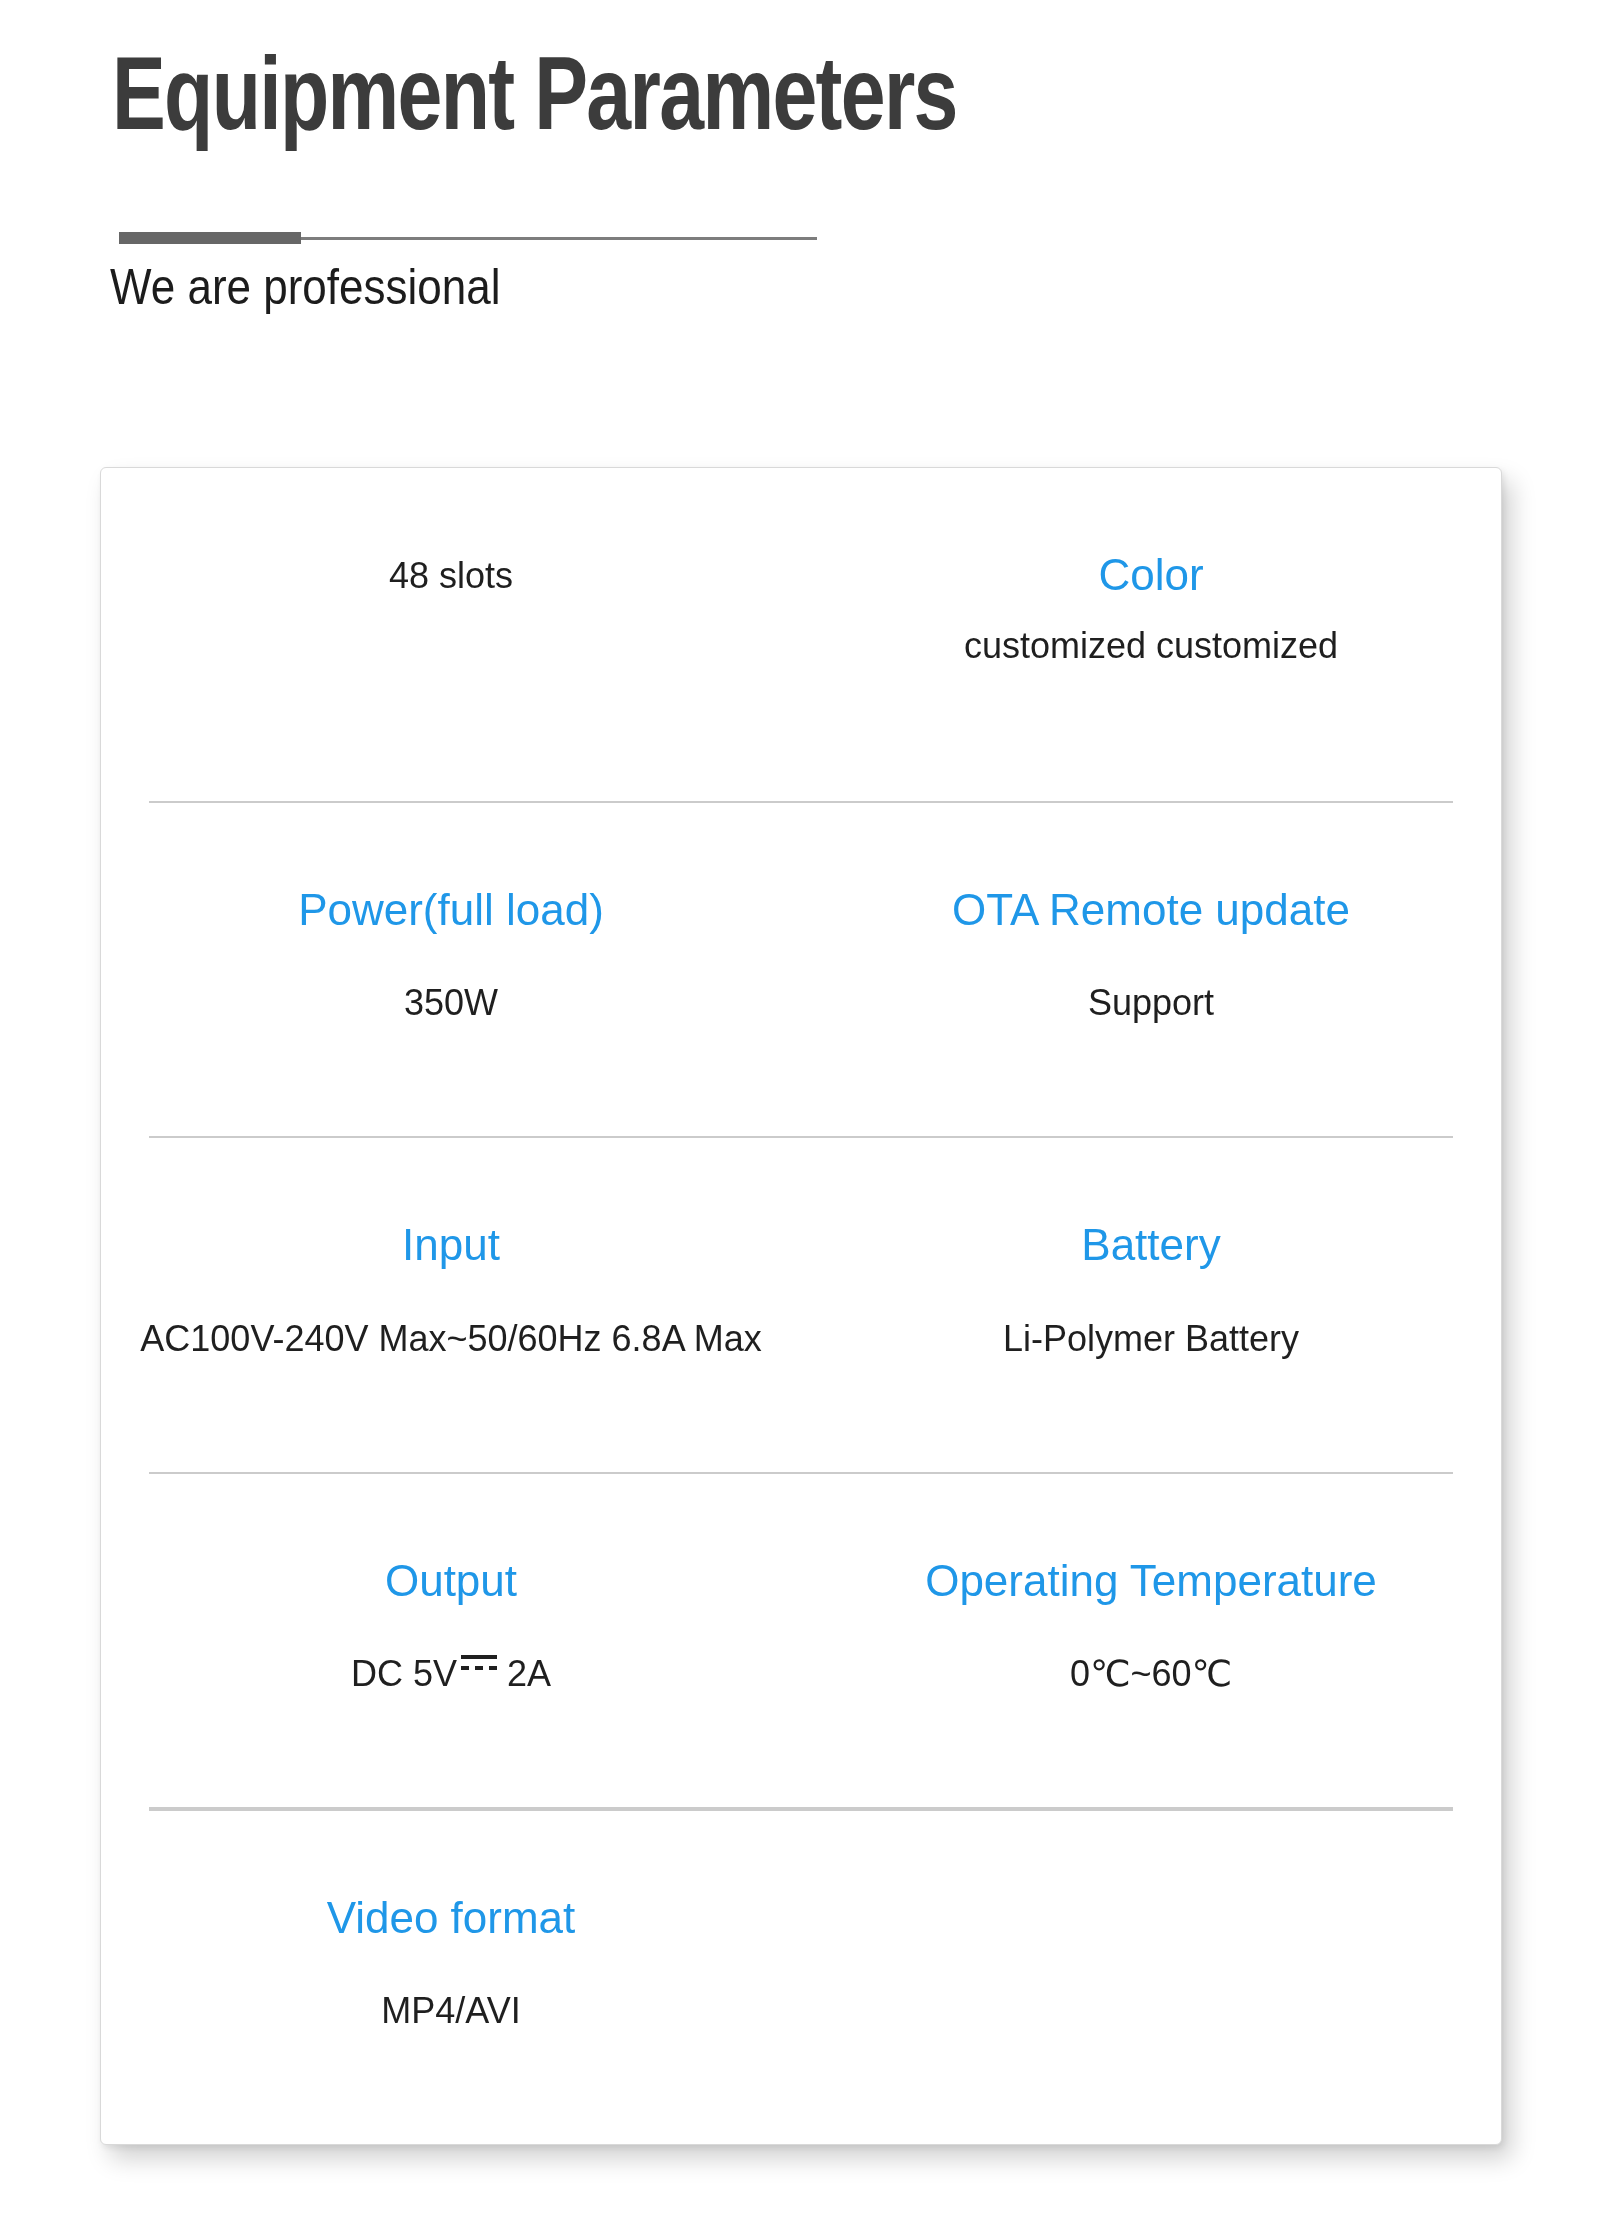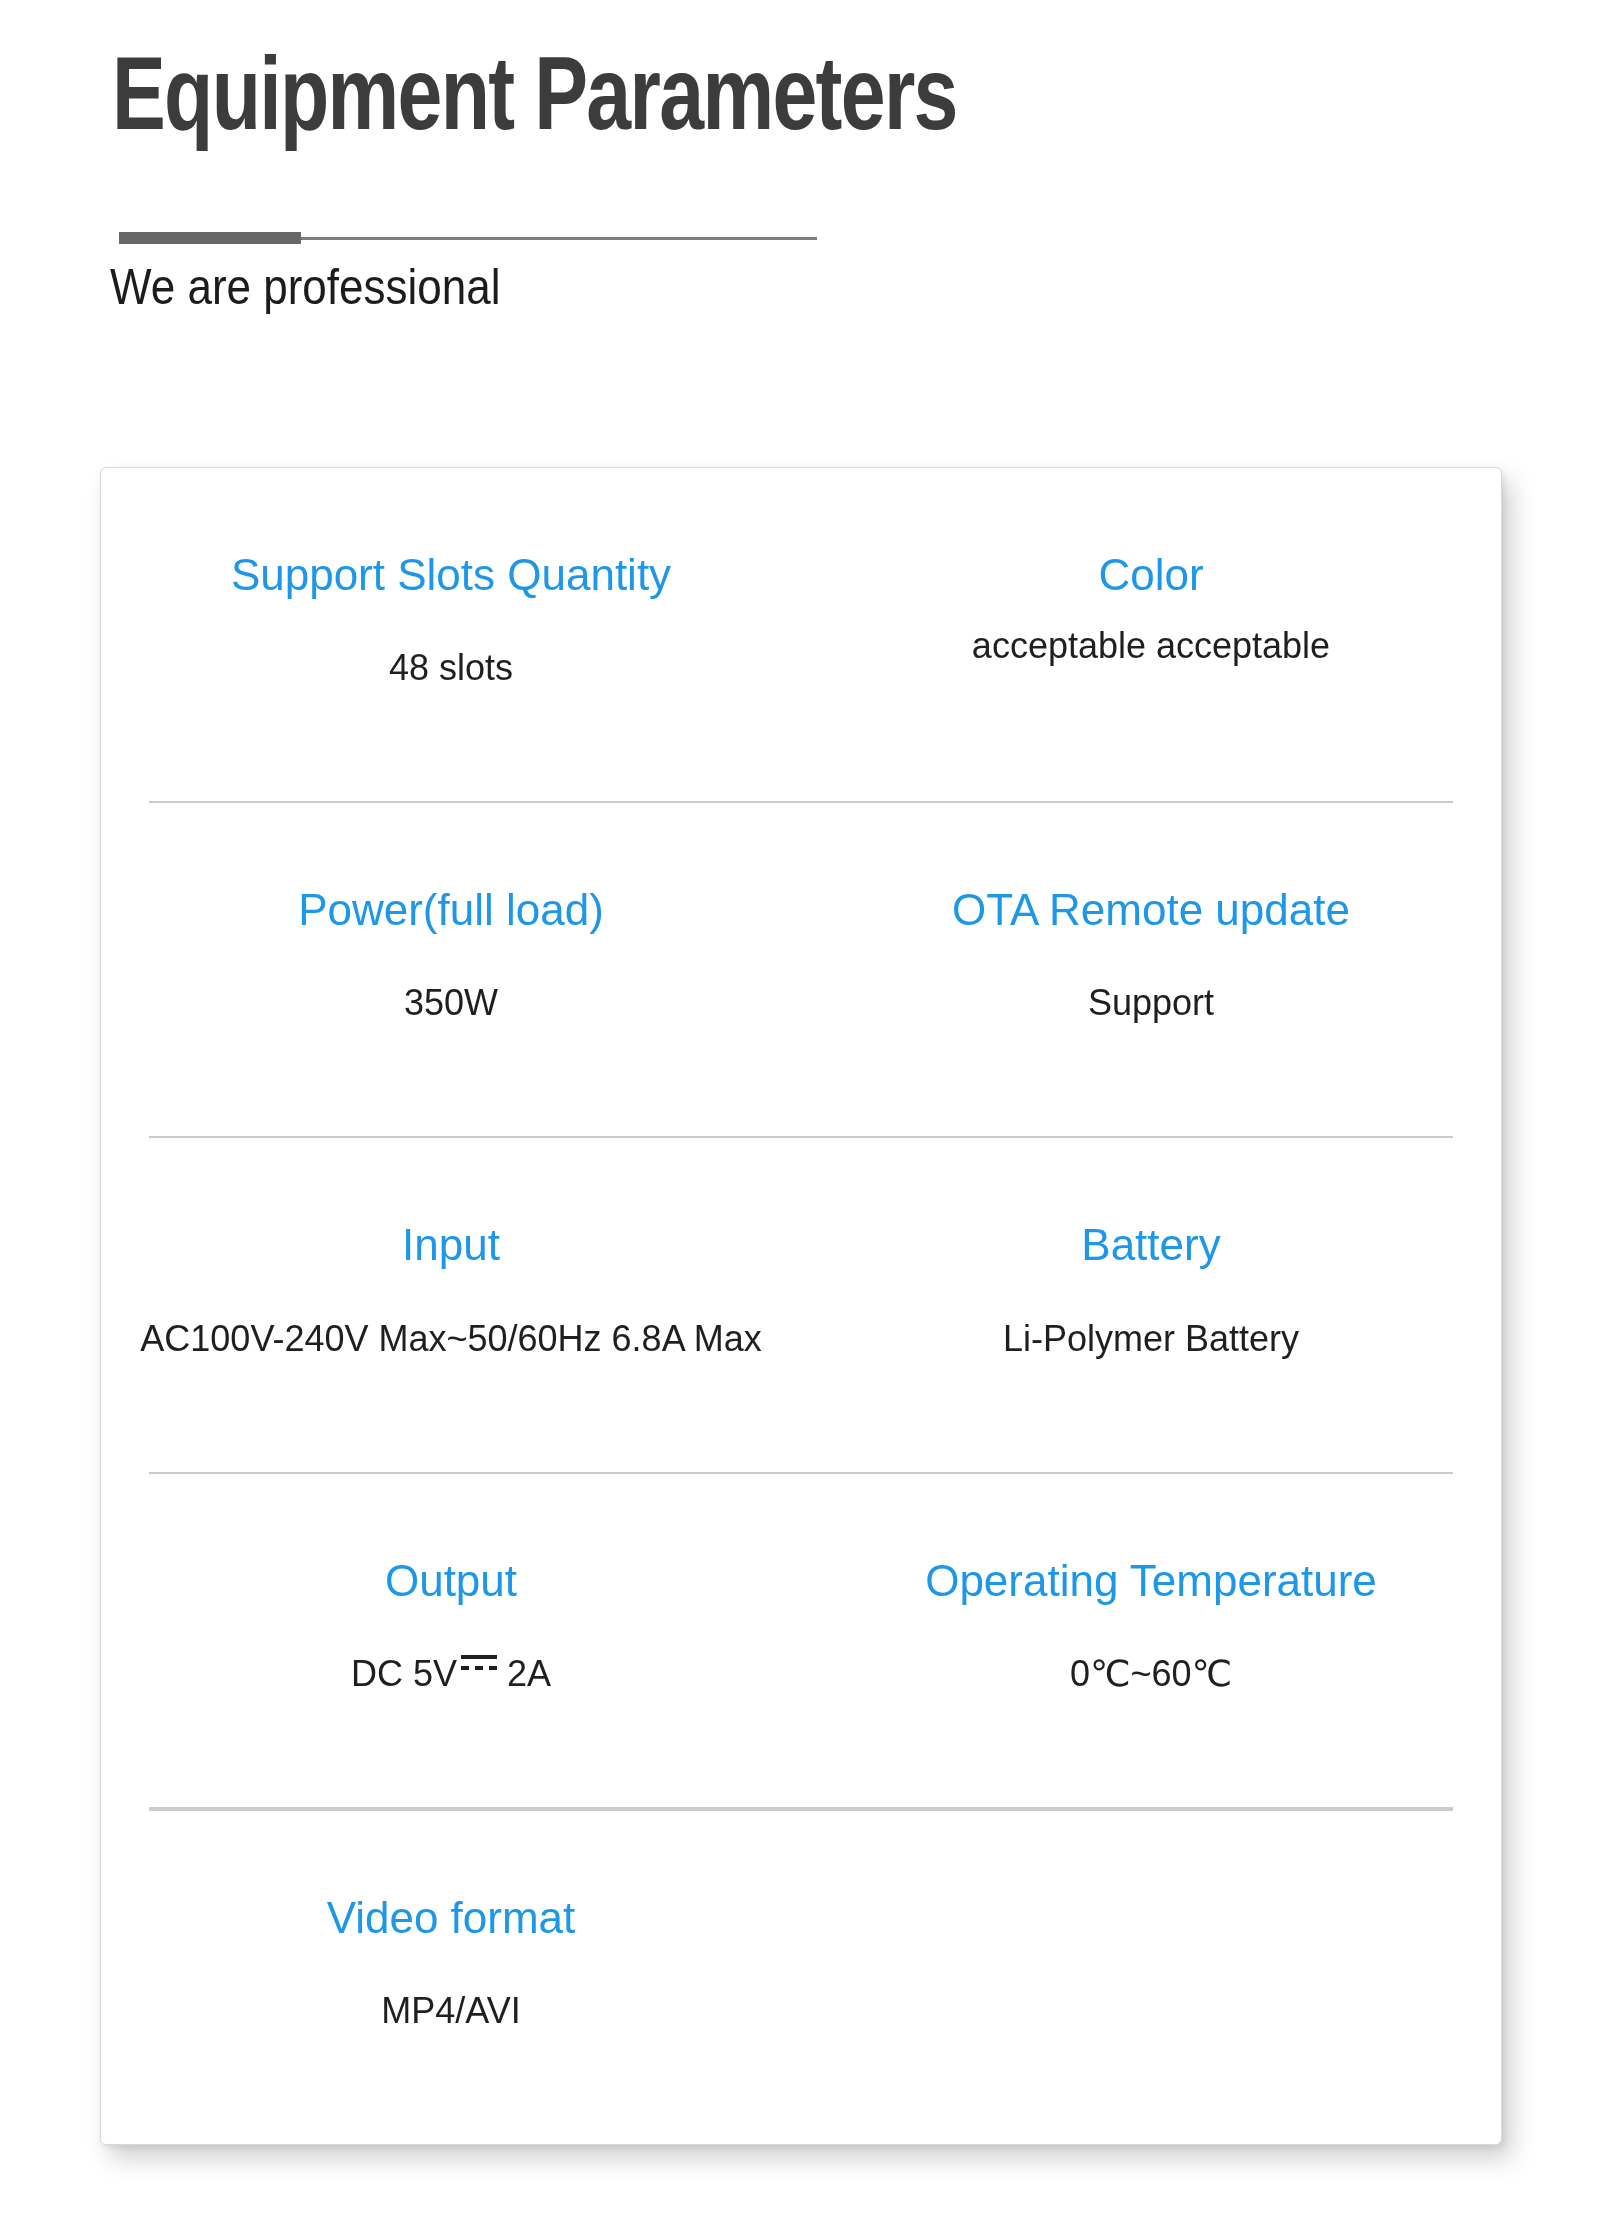--- a/index.html
+++ b/index.html
@@ -79,27 +79,26 @@
     <div class="thick"></div>
     <div class="thin"></div>
   </div>
 
   <div class="page-subtitle">We are professional</div>
 
   <div class="spec-card">
 
     <div class="spec-row">
       <div class="spec-cell">
-        <div class="param-label">Support Slots Quantity</div>
         <div class="param-value">48 slots</div>
       </div>
       <div class="spec-cell tight">
         <div class="param-label">Color</div>
         <div class="param-value multiline">
-          <div>acceptable acceptable</div>
+          <div>customized customized</div>
         </div>
       </div>
     </div>
     <div class="row-divider"></div>
 
     <div class="spec-row">
       <div class="spec-cell">
         <div class="param-label">Power(full load)</div>
         <div class="param-value">350W</div>
       </div>

